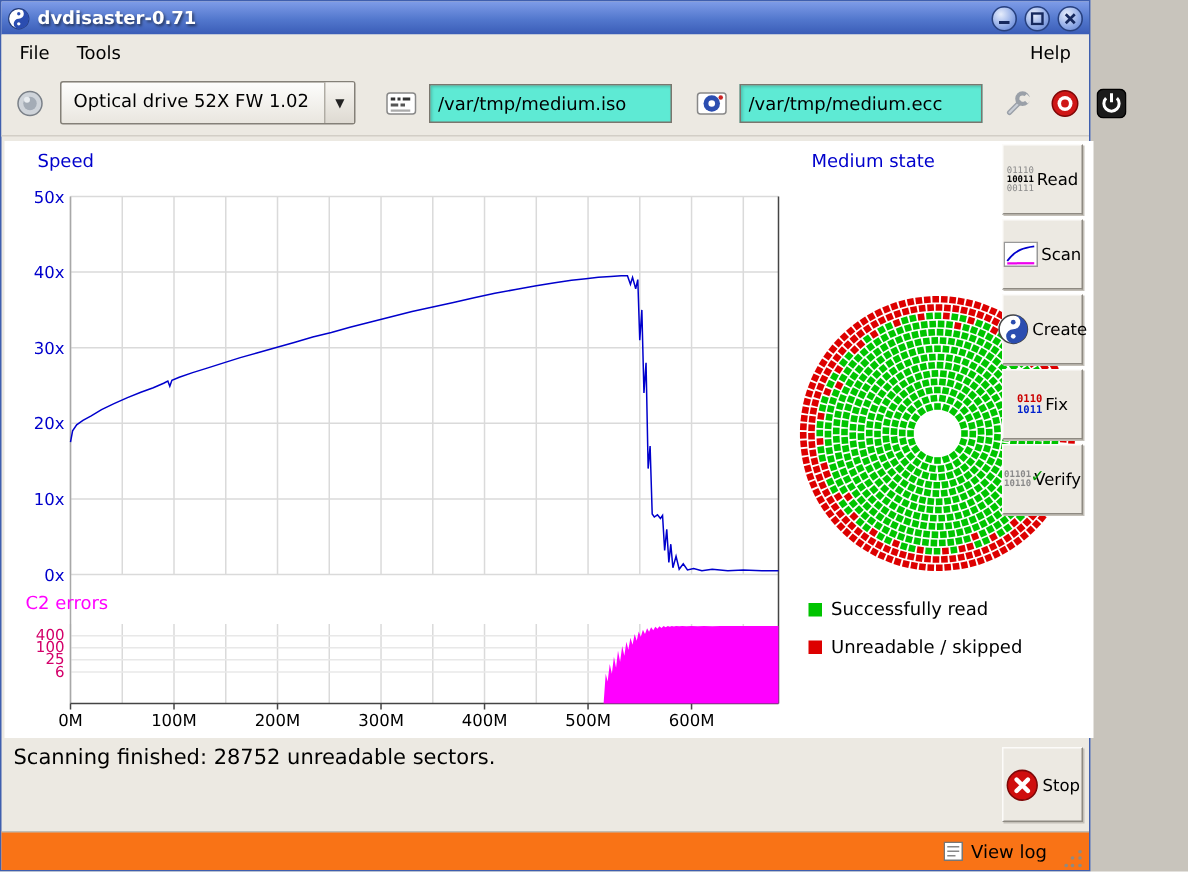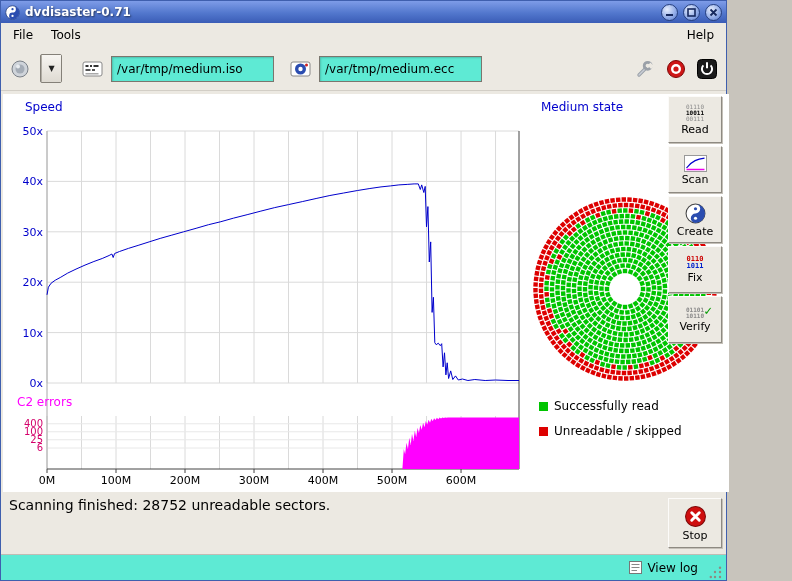--- a/index.html
+++ b/index.html
@@ -33,37 +33,37 @@
   
   .main{flex:1;display:flex;min-height:0}
   .content{flex:1;display:flex;flex-direction:column;min-width:0}
   .status-area{padding:7px 8px 3px 8px}
   .status-line1{font-size:13px}
   .status-line2{font-size:13px;font-style:italic;margin-top:3px;color:#111}
   #chart-svg{display:block;background:#fff;margin:3px 0 0 2px;font-family:"DejaVu Sans",sans-serif}
   .footer-line{padding:5px 8px;font-size:14px}
   
   .sidebar{flex:0 0 62px;display:flex;flex-direction:column;align-items:center;gap:3px;padding:5px 0 6px 0}
-  .side-btn{width:54px;height:47px;display:flex;flex-direction:column;align-items:center;justify-content:center;
+  .side-btn{width:54px;height:47px;display:flex;flex-direction:row;align-items:center;justify-content:center;
             gap:2px;background:#ece9e2;border:1px solid;border-color:#fcfbf9 #8e8a82 #8e8a82 #fcfbf9;
             box-shadow:1px 1px 0 #c4c0b8;font-size:11px;cursor:pointer;padding:0;
             font-family:"DejaVu Sans","Liberation Sans",sans-serif}
   .side-btn .lbl{font-size:11px;line-height:11px}
   .stop-btn{margin-top:auto;height:50px}
   .bin-icon{font:bold 6px/6px "DejaVu Sans Mono","Liberation Mono",monospace;text-align:center;letter-spacing:0}
   .bin-row{display:block}
   .bin-dim{color:#8a8a8a;font-weight:normal}
   .bin-bold{color:#000;font-weight:bold}
   .fix-icon{font:bold 7px/7px "DejaVu Sans Mono","Liberation Mono",monospace;text-align:left}
   .fix-r{display:block;color:#cc0000}
   .fix-b{display:block;color:#0022cc}
   .verify-icon{position:relative;font:bold 6px/6px "DejaVu Sans Mono","Liberation Mono",monospace;color:#8a8a8a}
   .verify-check{position:absolute;right:-8px;top:-3px;color:#009900;font-size:13px;font-weight:bold;line-height:13px}
   
-  .statusbar{flex:0 0 25px;border-top:1px solid #c0bcb4;display:flex;align-items:center;padding:0 3px;gap:4px;background:#5eead4}
+  .statusbar{flex:0 0 25px;border-top:1px solid #c0bcb4;display:flex;align-items:center;padding:0 3px;gap:4px;background:#f97316}
   .viewlog{display:flex;align-items:center;gap:5px;padding:2px 6px;background:transparent;
            border:1px solid transparent;font:12px "DejaVu Sans",sans-serif;cursor:pointer}
   .grip{width:14px;height:14px;align-self:flex-end}
 </style>
 </head>
 <body>
 
 <div class="window">
 
   <div class="titlebar">
@@ -102,20 +102,21 @@
 
   <div class="toolbar">
     <span class="tool-button">
       <svg width="20" height="20" viewBox="0 0 20 20">
         <circle cx="10" cy="10" r="8" fill="#cfd4da" stroke="#7a8088"></circle>
         <circle cx="10" cy="10" r="4.5" fill="#a4acb6"></circle>
         <circle cx="8" cy="7.5" r="2" fill="#e8ecf0"></circle>
       </svg>
     </span>
     <div class="combo">
+      <span class="combo-text">Optical drive 52X FW 1.02</span>
       <span class="combo-arrow">▼</span>
     </div>
     <span class="tool-button" style="margin-left:12px">
       <svg width="21" height="20" viewBox="0 0 21 20">
         <rect x="1" y="3" width="19" height="14" rx="2" fill="#fff" stroke="#888"></rect>
         <rect x="3.5" y="6" width="3" height="2" fill="#333"></rect>
           <rect x="8" y="6" width="2" height="2" fill="#333"></rect>
           <rect x="11.5" y="6" width="5" height="2" fill="#333"></rect>
         <rect x="3.5" y="10" width="5" height="2" fill="#555"></rect>
           <rect x="10" y="10" width="3" height="2" fill="#555"></rect>

